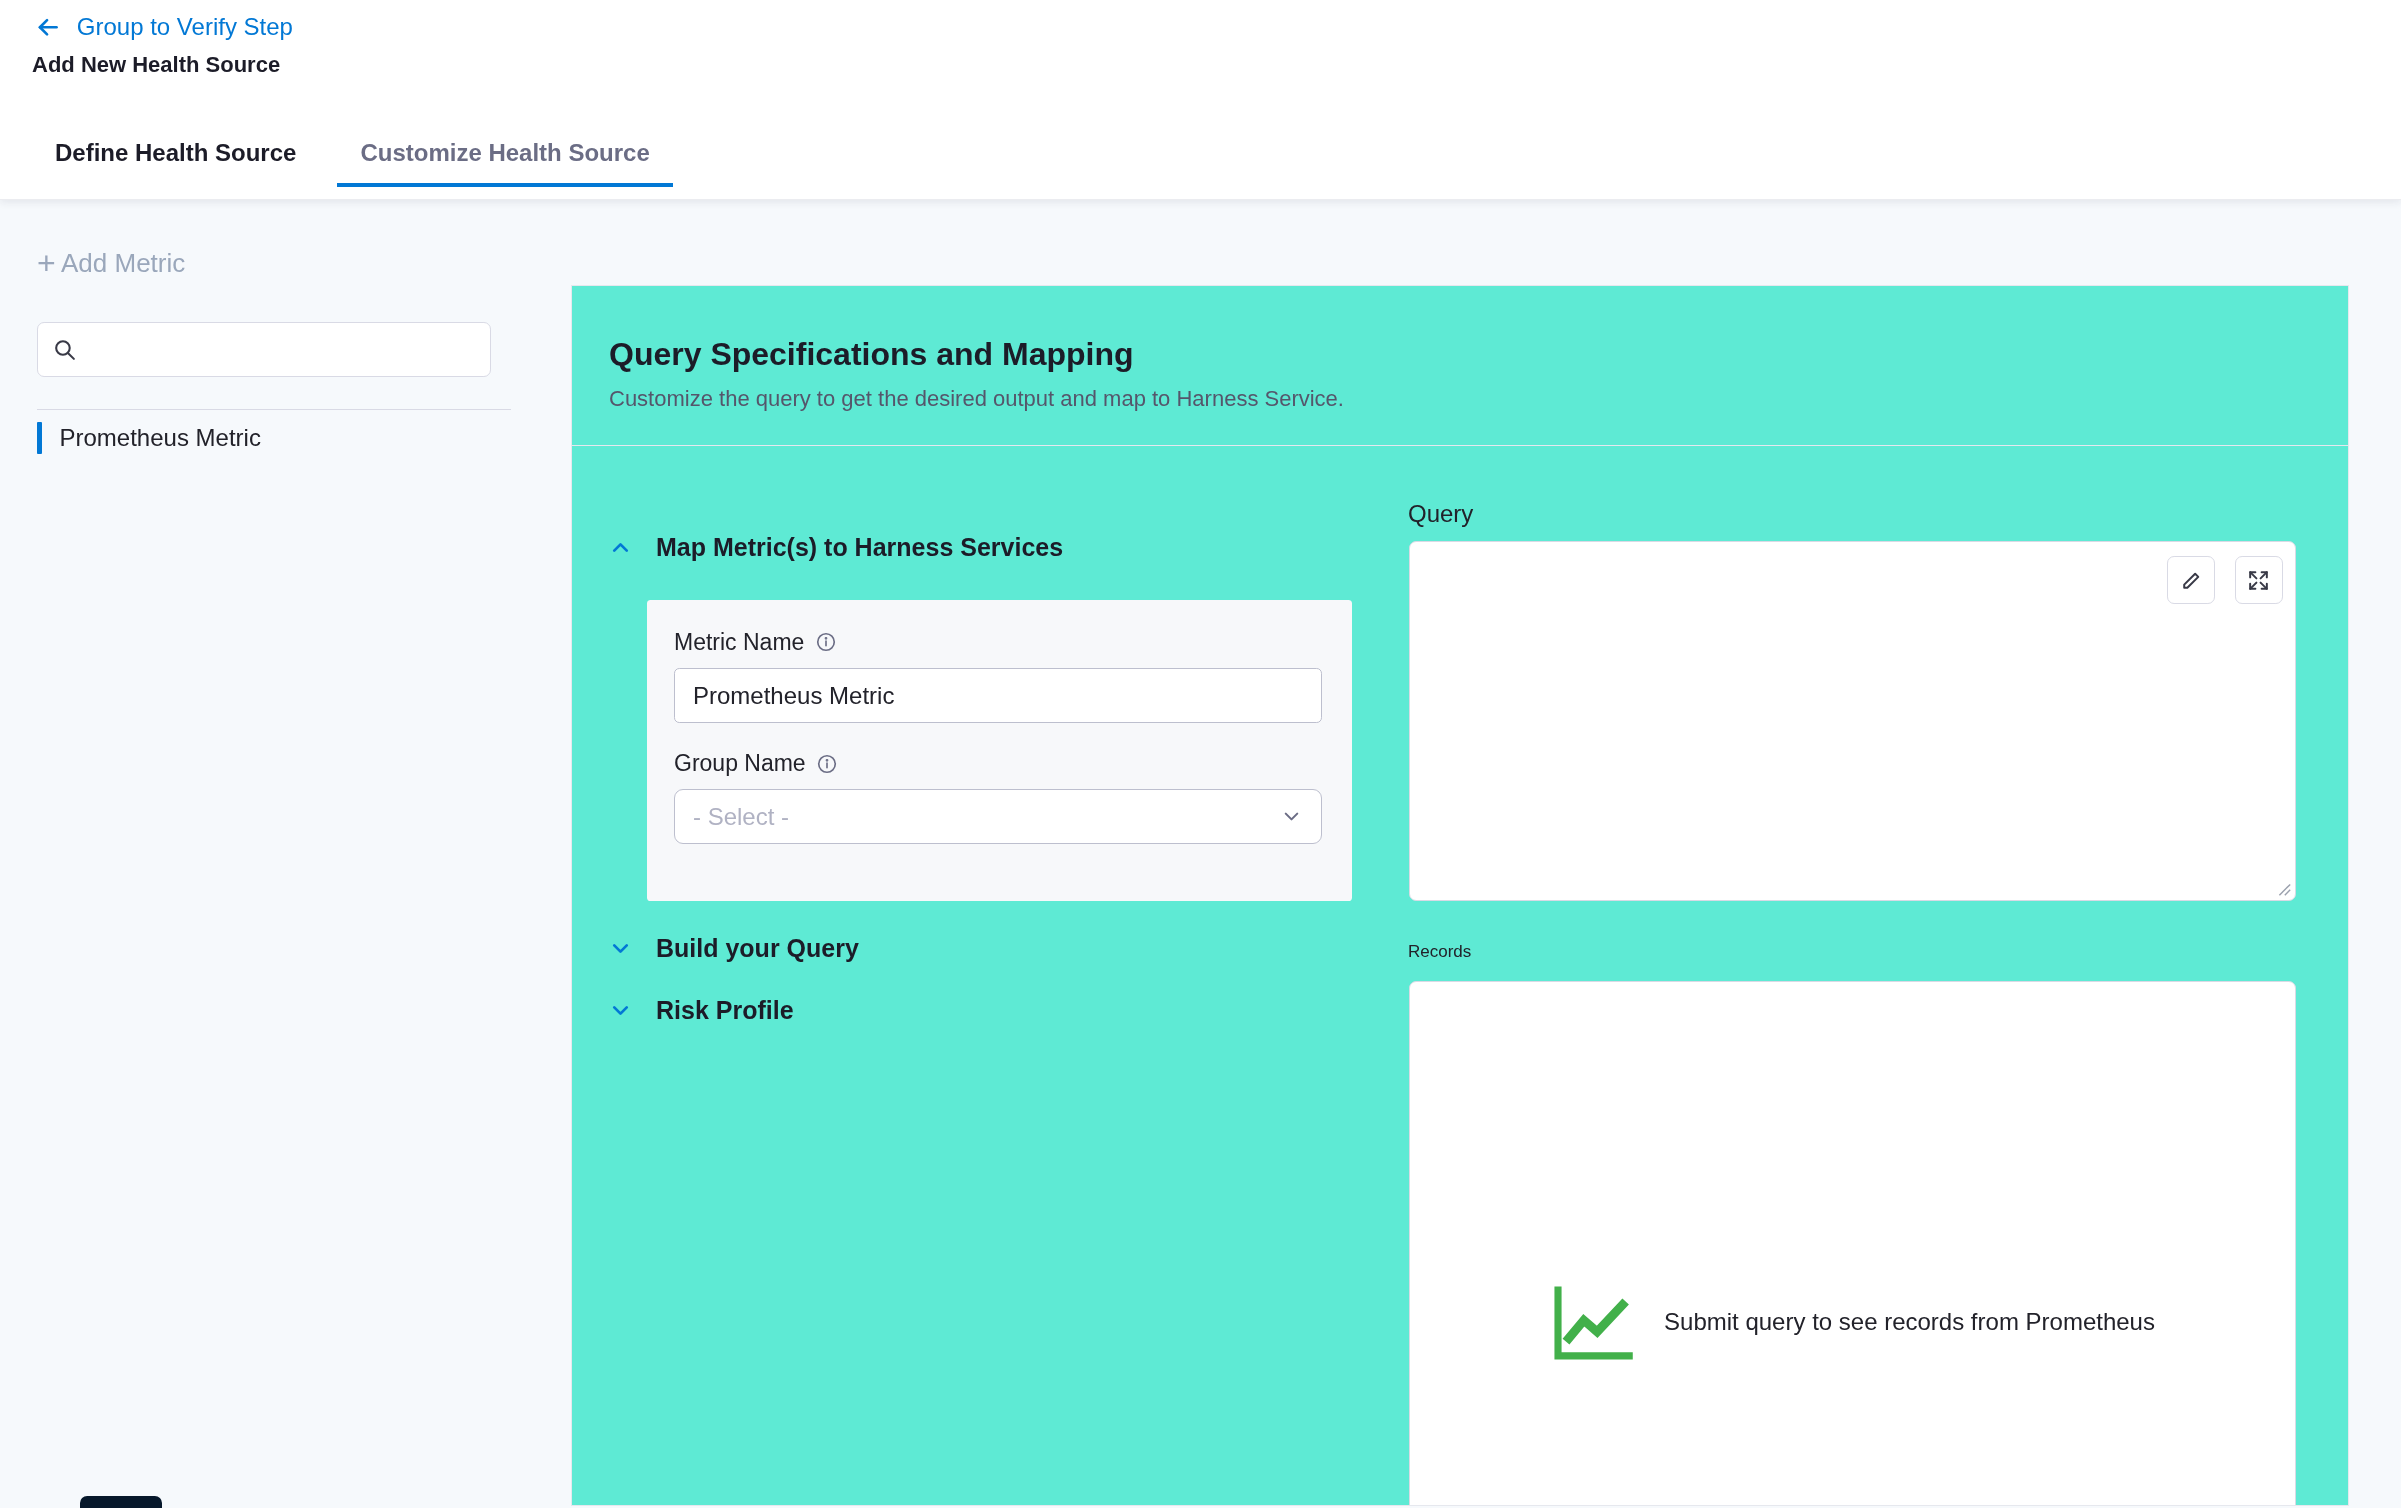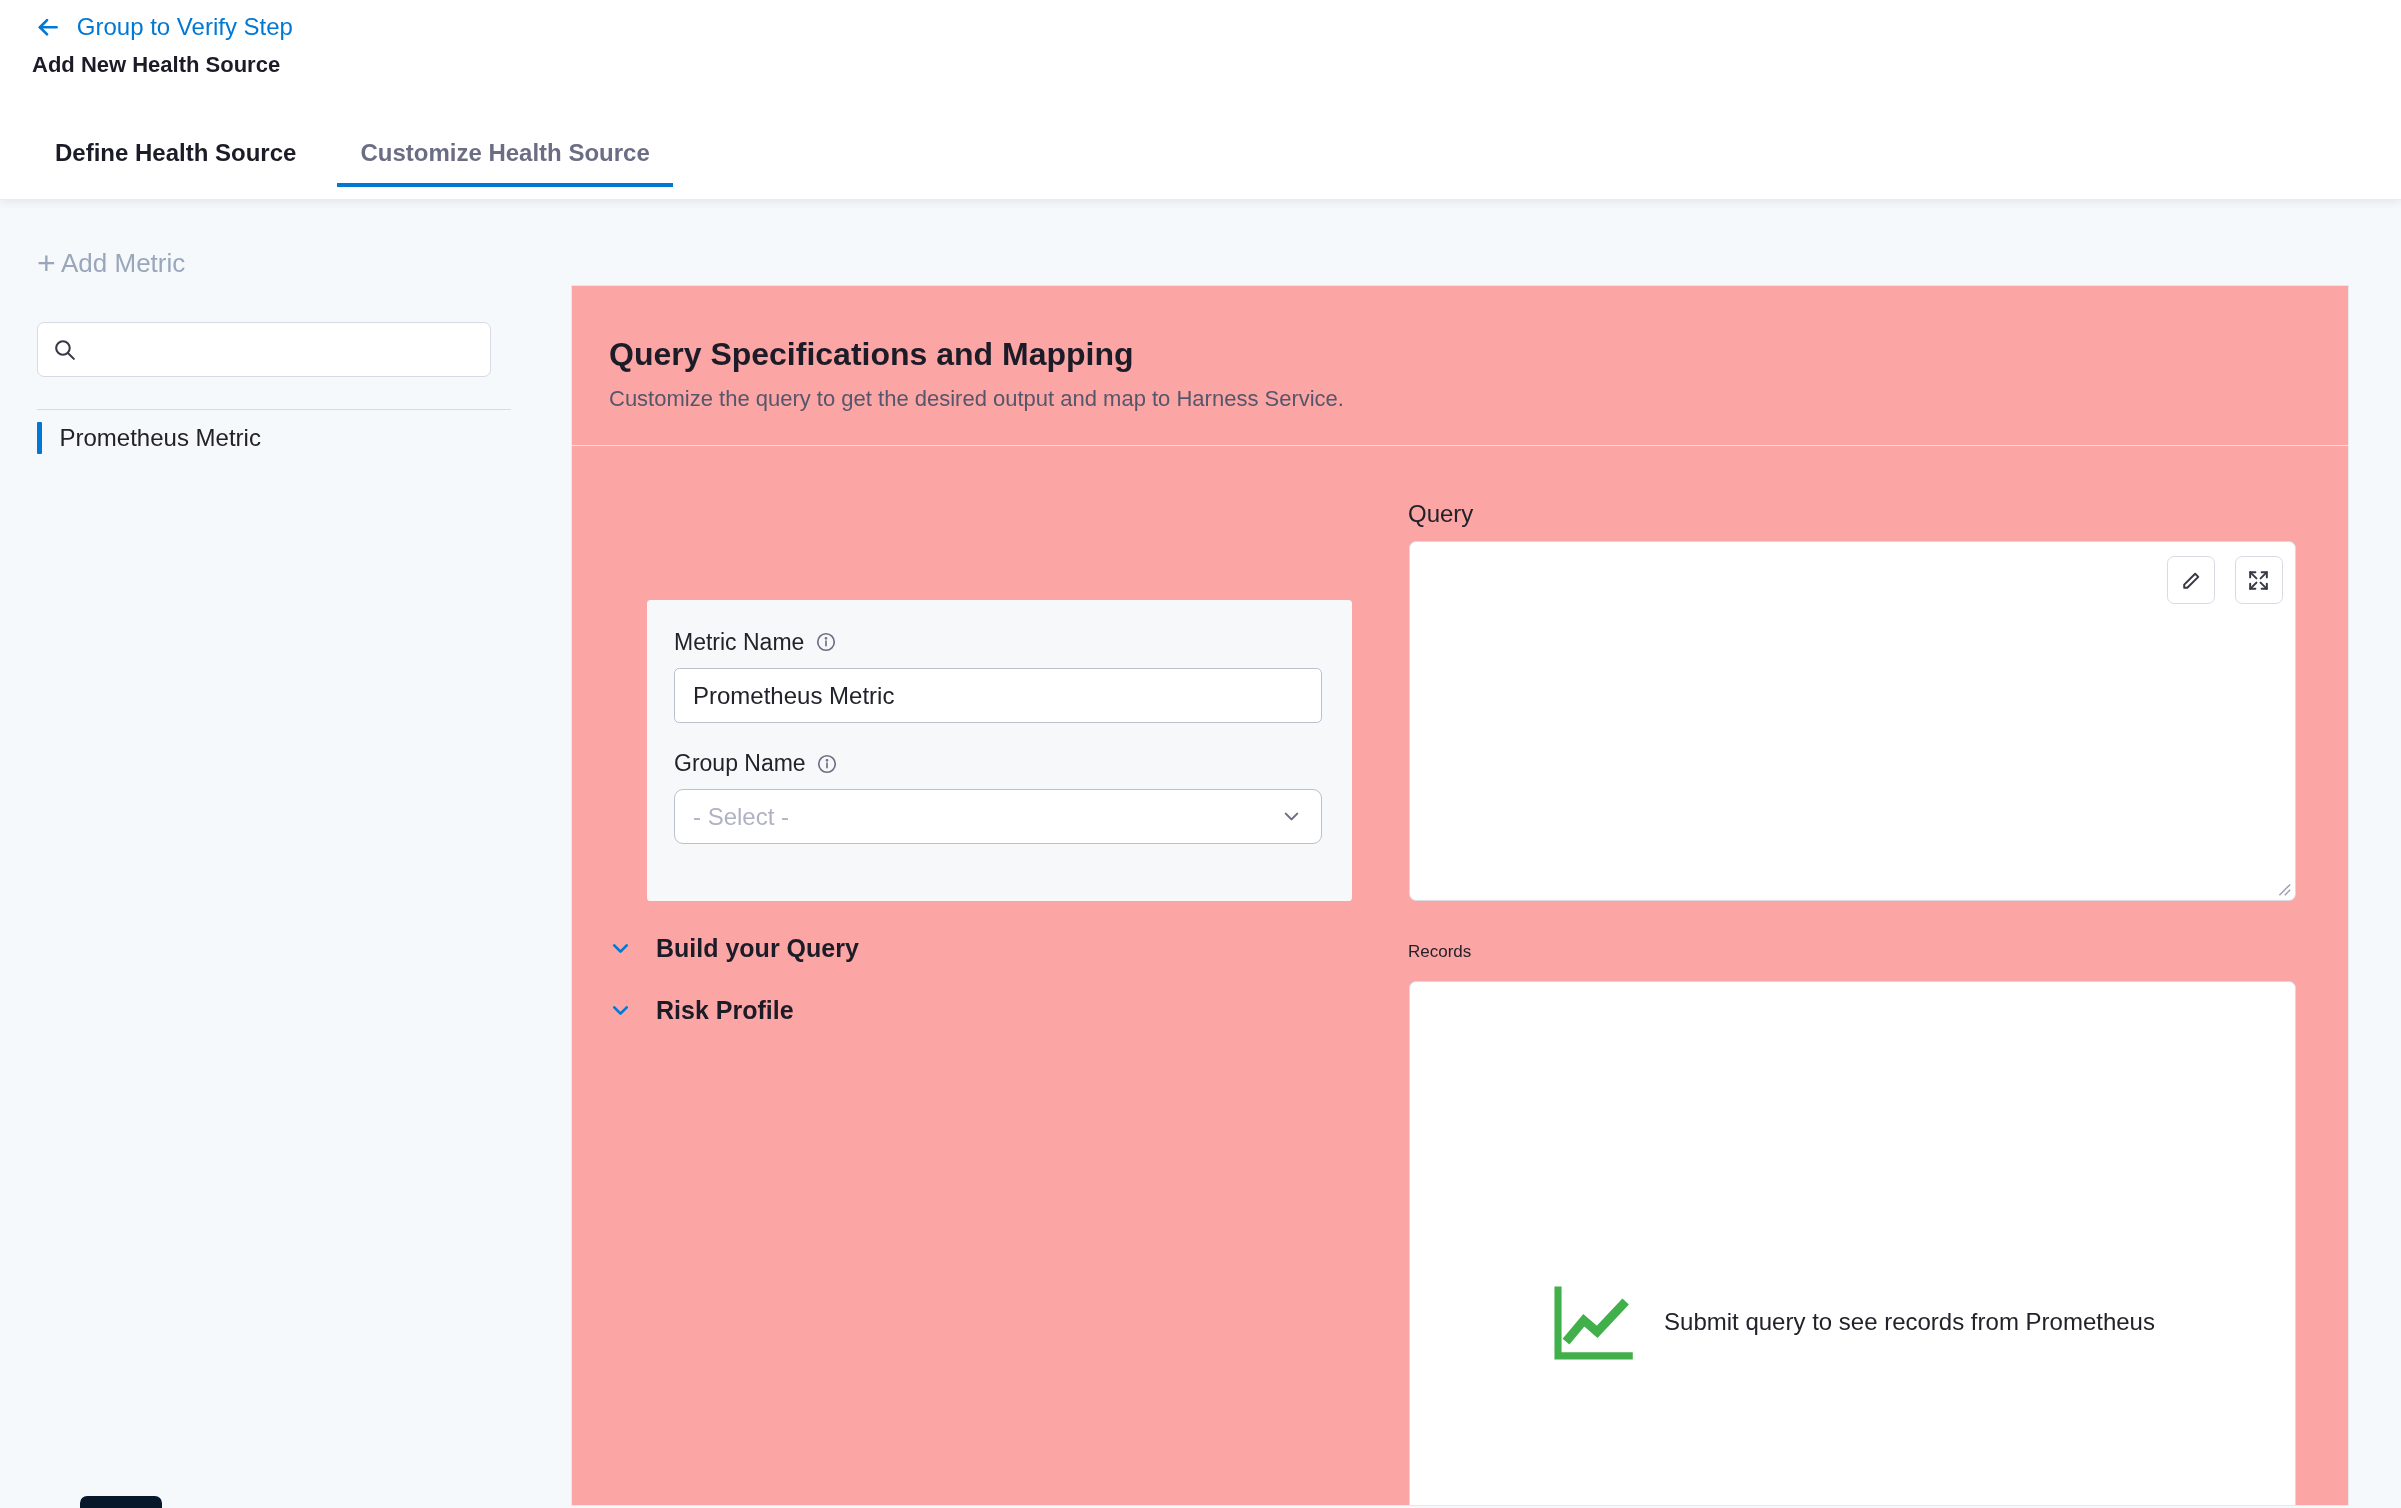--- a/index.html
+++ b/index.html
@@ -43,21 +43,21 @@
     font-family:inherit; color:#1c1c28; background:transparent;
   }
   .sidebar-divider { position:absolute; top:409px; left:37px; width:474px; height:0.9px; background:#d9dae5; }
   .metric-item { position:absolute; top:417px; left:37px; display:flex; align-items:center; gap:18px; height:41px; cursor:pointer; }
   .metric-item .bar { width:4.5px; height:32px; background:#0278d5; border-radius:0.9px; }
   .metric-item .label { font-size:24px; color:#22222a; }
 
   
   .card {
     position:absolute; left:571px; top:285px; width:1778px; height:1221px;
-    background:#fca5a5; border:0.9px solid #e6e8ee; overflow:hidden;
+    background:#5eead4; border:0.9px solid #e6e8ee; overflow:hidden;
   }
   .card-heading { position:absolute; top:50px; left:37px; font-size:32px; font-weight:700; color:#1c1c28; }
   .card-sub { position:absolute; top:100px; left:37px; font-size:22px; color:#55566b; }
   .card-divider { position:absolute; top:159px; left:0; width:100%; height:0.9px; background:#e6e8ee; }
 
   .section-header { position:absolute; left:36px; display:flex; align-items:center; gap:23px; height:39px; cursor:pointer; }
   .section-header .sec-label { font-size:25px; font-weight:700; color:#1c1c28; }
   .sec-1 { top:242px; } .sec-2 { top:643px; } .sec-3 { top:705px; }
 
   .form-panel {
@@ -150,20 +150,28 @@
   <div class="metric-item">
     <span class="bar"></span>
     <span class="label">Prometheus Metric</span>
   </div>
 
   <div class="card">
     <div class="card-heading">Query Specifications and Mapping</div>
     <div class="card-sub">Customize the query to get the desired output and map to Harness Service.</div>
     <div class="card-divider"></div>
 
+    <div class="section-header sec-1">
+      <span style="display:flex;">
+        <svg width="25" height="25" viewBox="0 0 24 24" fill="none" stroke="#0278d5" stroke-width="2.6" stroke-linecap="round" stroke-linejoin="round">
+          <path d="M6 15l6-6 6 6"></path>
+        </svg>
+      </span>
+      <span class="sec-label">Map Metric(s) to Harness Services</span>
+    </div>
 
     <div class="form-panel">
       <div class="field-label metric-label">
         <span>Metric Name</span>
         <span style="display:flex;">
           <svg width="22" height="22" viewBox="0 0 24 24" fill="none" stroke="#6b6d85" stroke-width="1.8" stroke-linecap="round">
             <circle cx="12" cy="12" r="9"></circle>
               <path d="M12 11v5"></path>
               <circle cx="12" cy="8" r="0.6" fill="#6b6d85"></circle>
           </svg>

